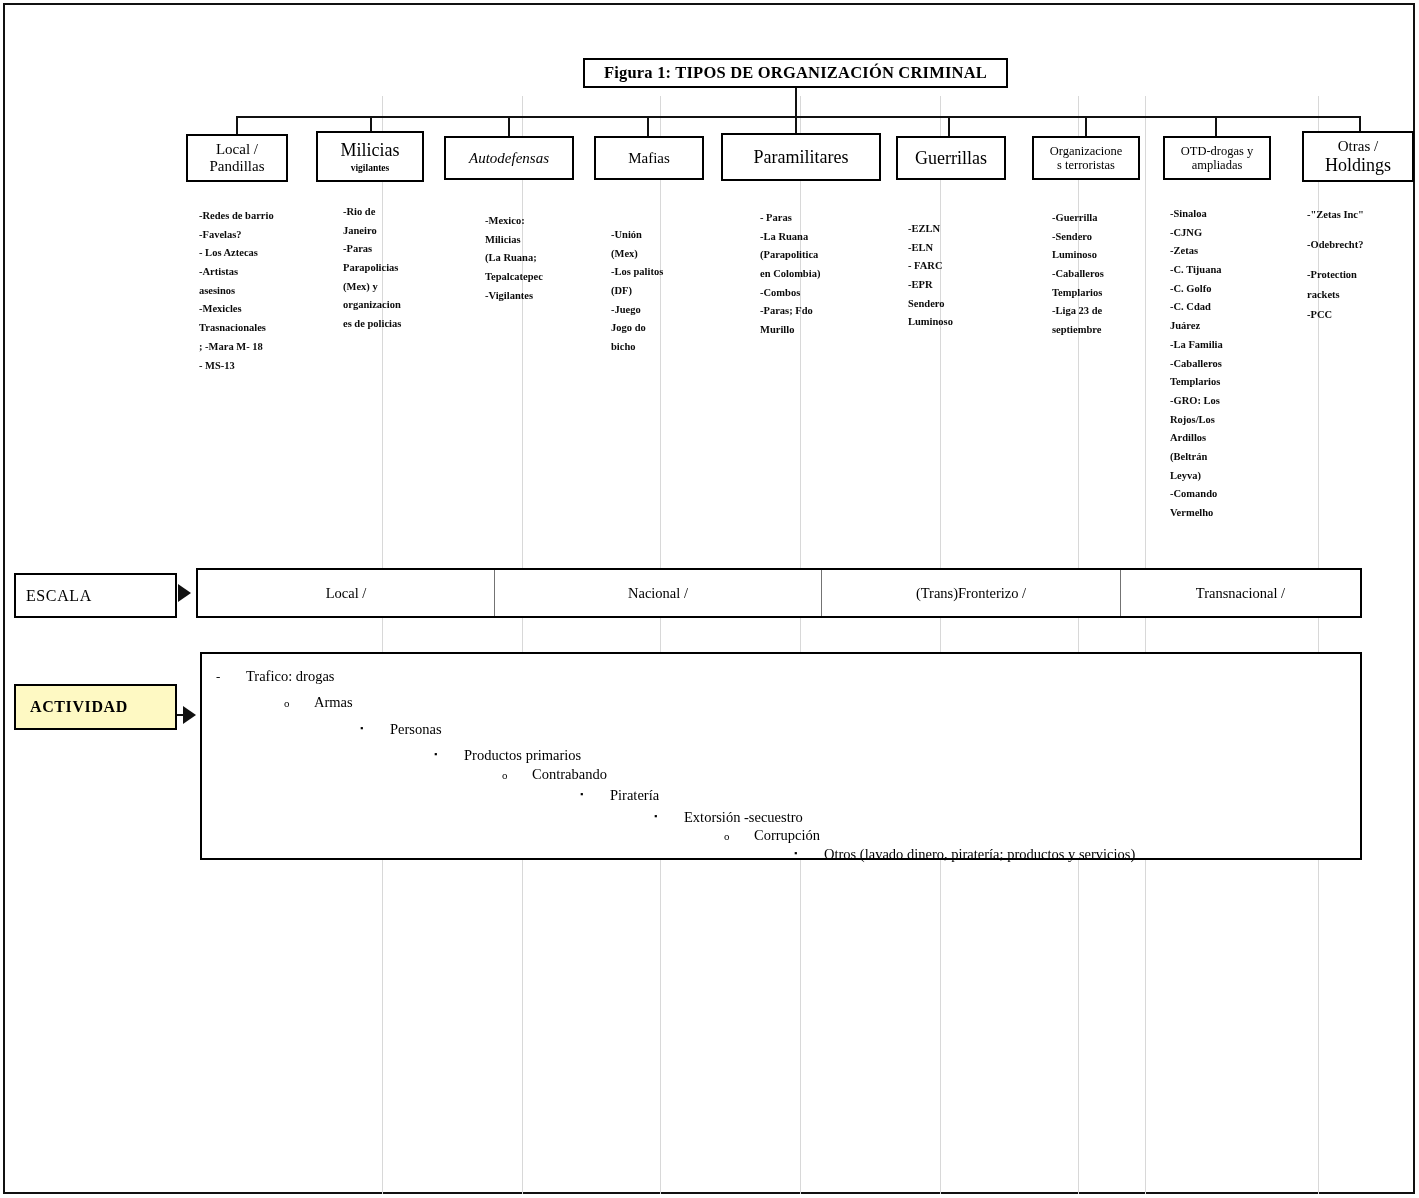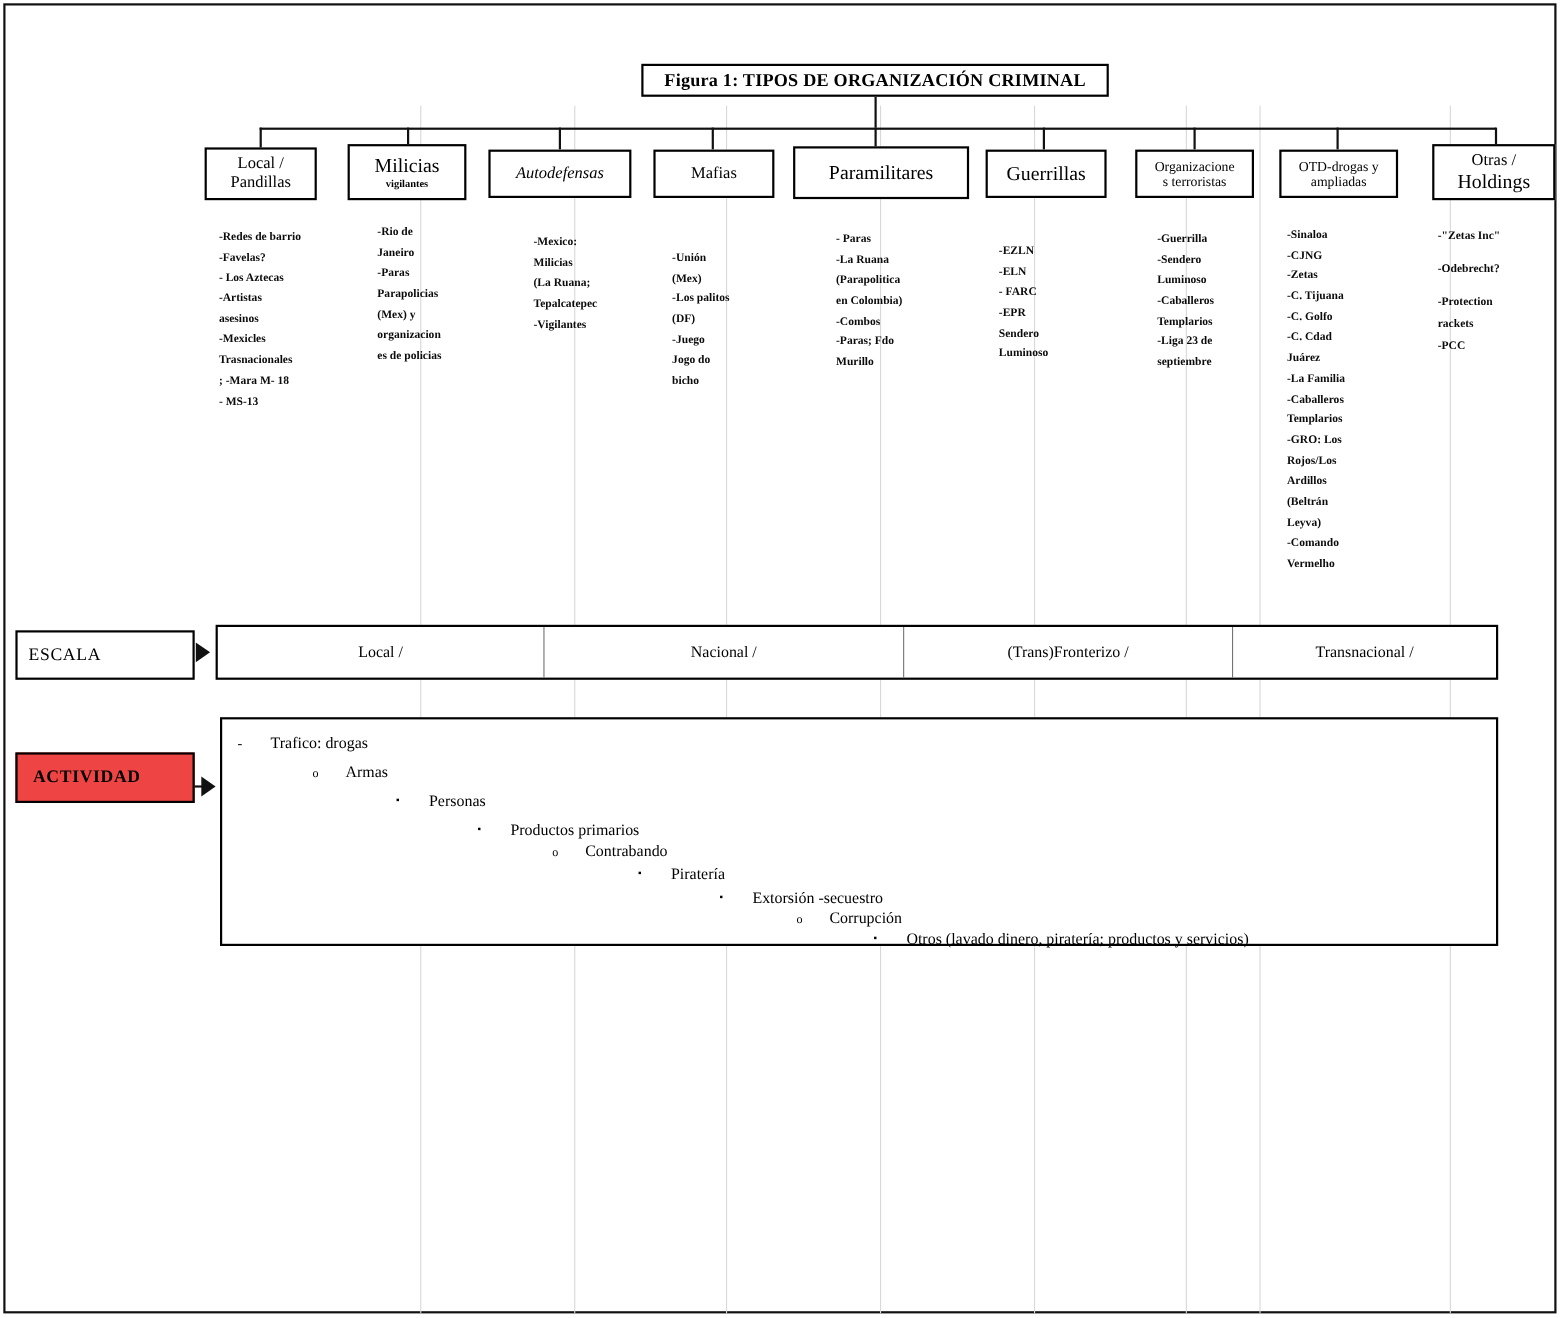--- a/index.html
+++ b/index.html
@@ -129,21 +129,21 @@
   
   .actividad-label {
     left: 14px; top: 684px;
     width: 163px; height: 46px;
     border: 2px solid #000;
     display: flex; align-items: center;
     padding-left: 14px;
     font-size: 16px;
     letter-spacing: 0.6px;
     font-weight: bold;
-    background: #ef4444;
+    background: #fef9c3;
     z-index: 4;
   }
   .actividad-box {
     left: 200px; top: 652px;
     width: 1162px; height: 208px;
     border: 2px solid #000;
     background: #fff;
     z-index: 3;
   }
   .act-row {

